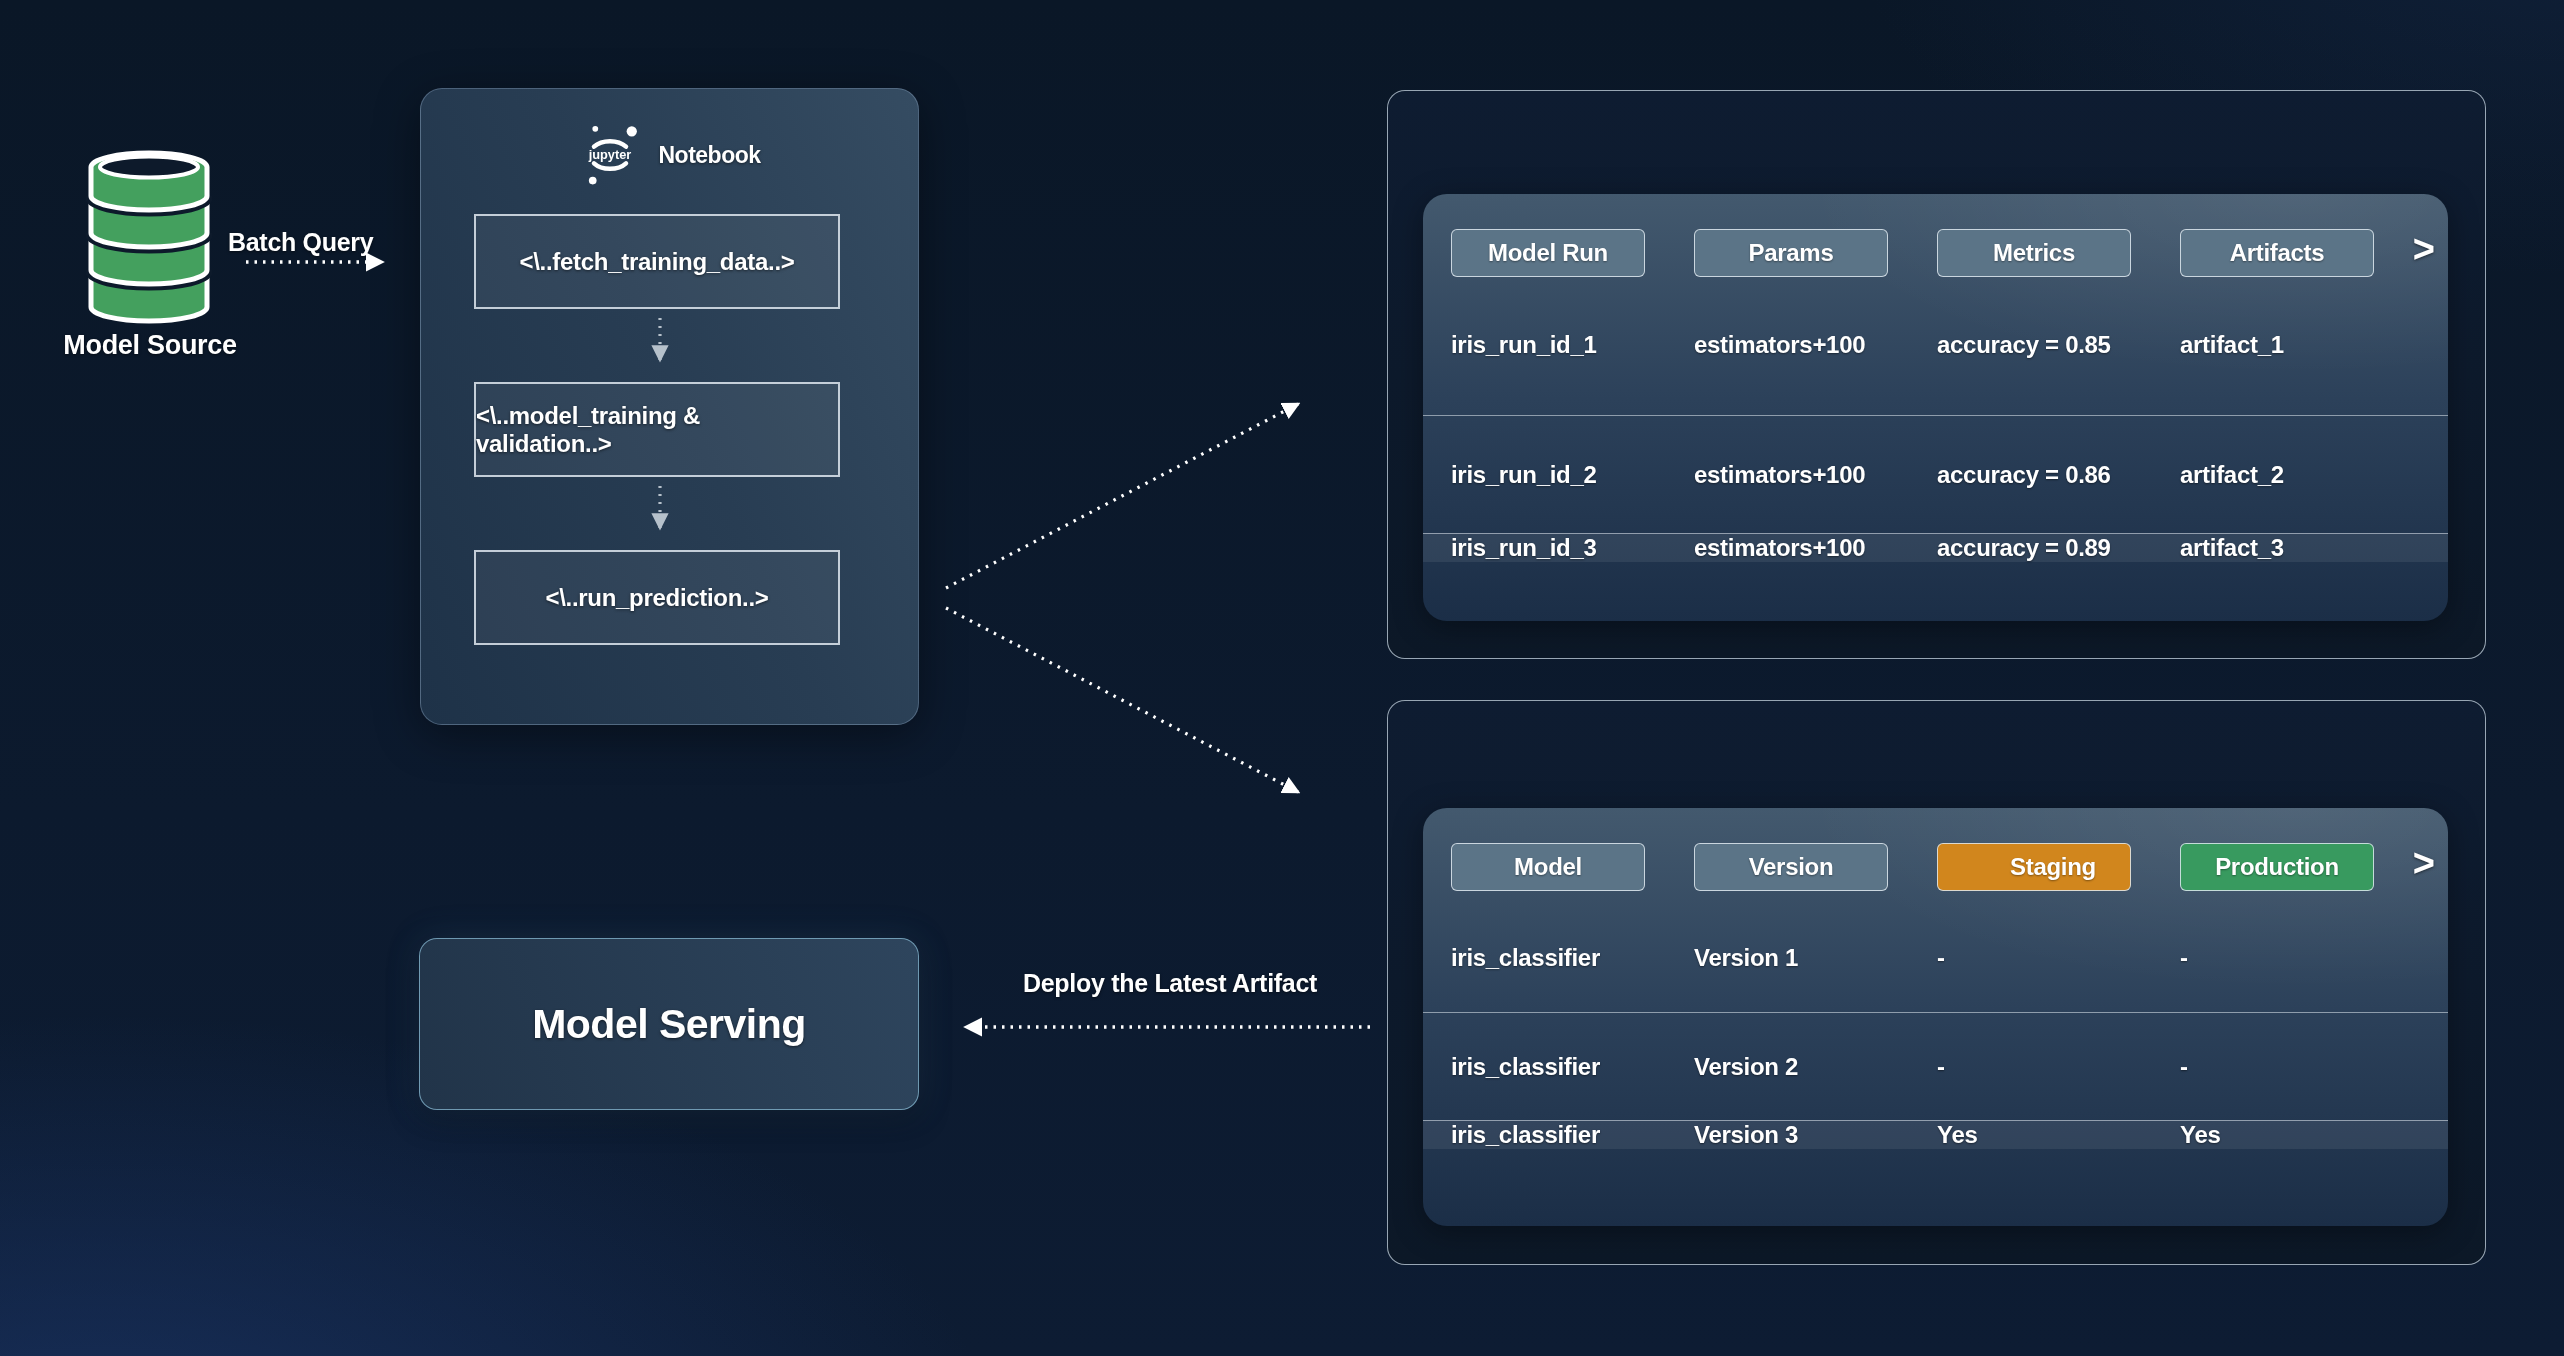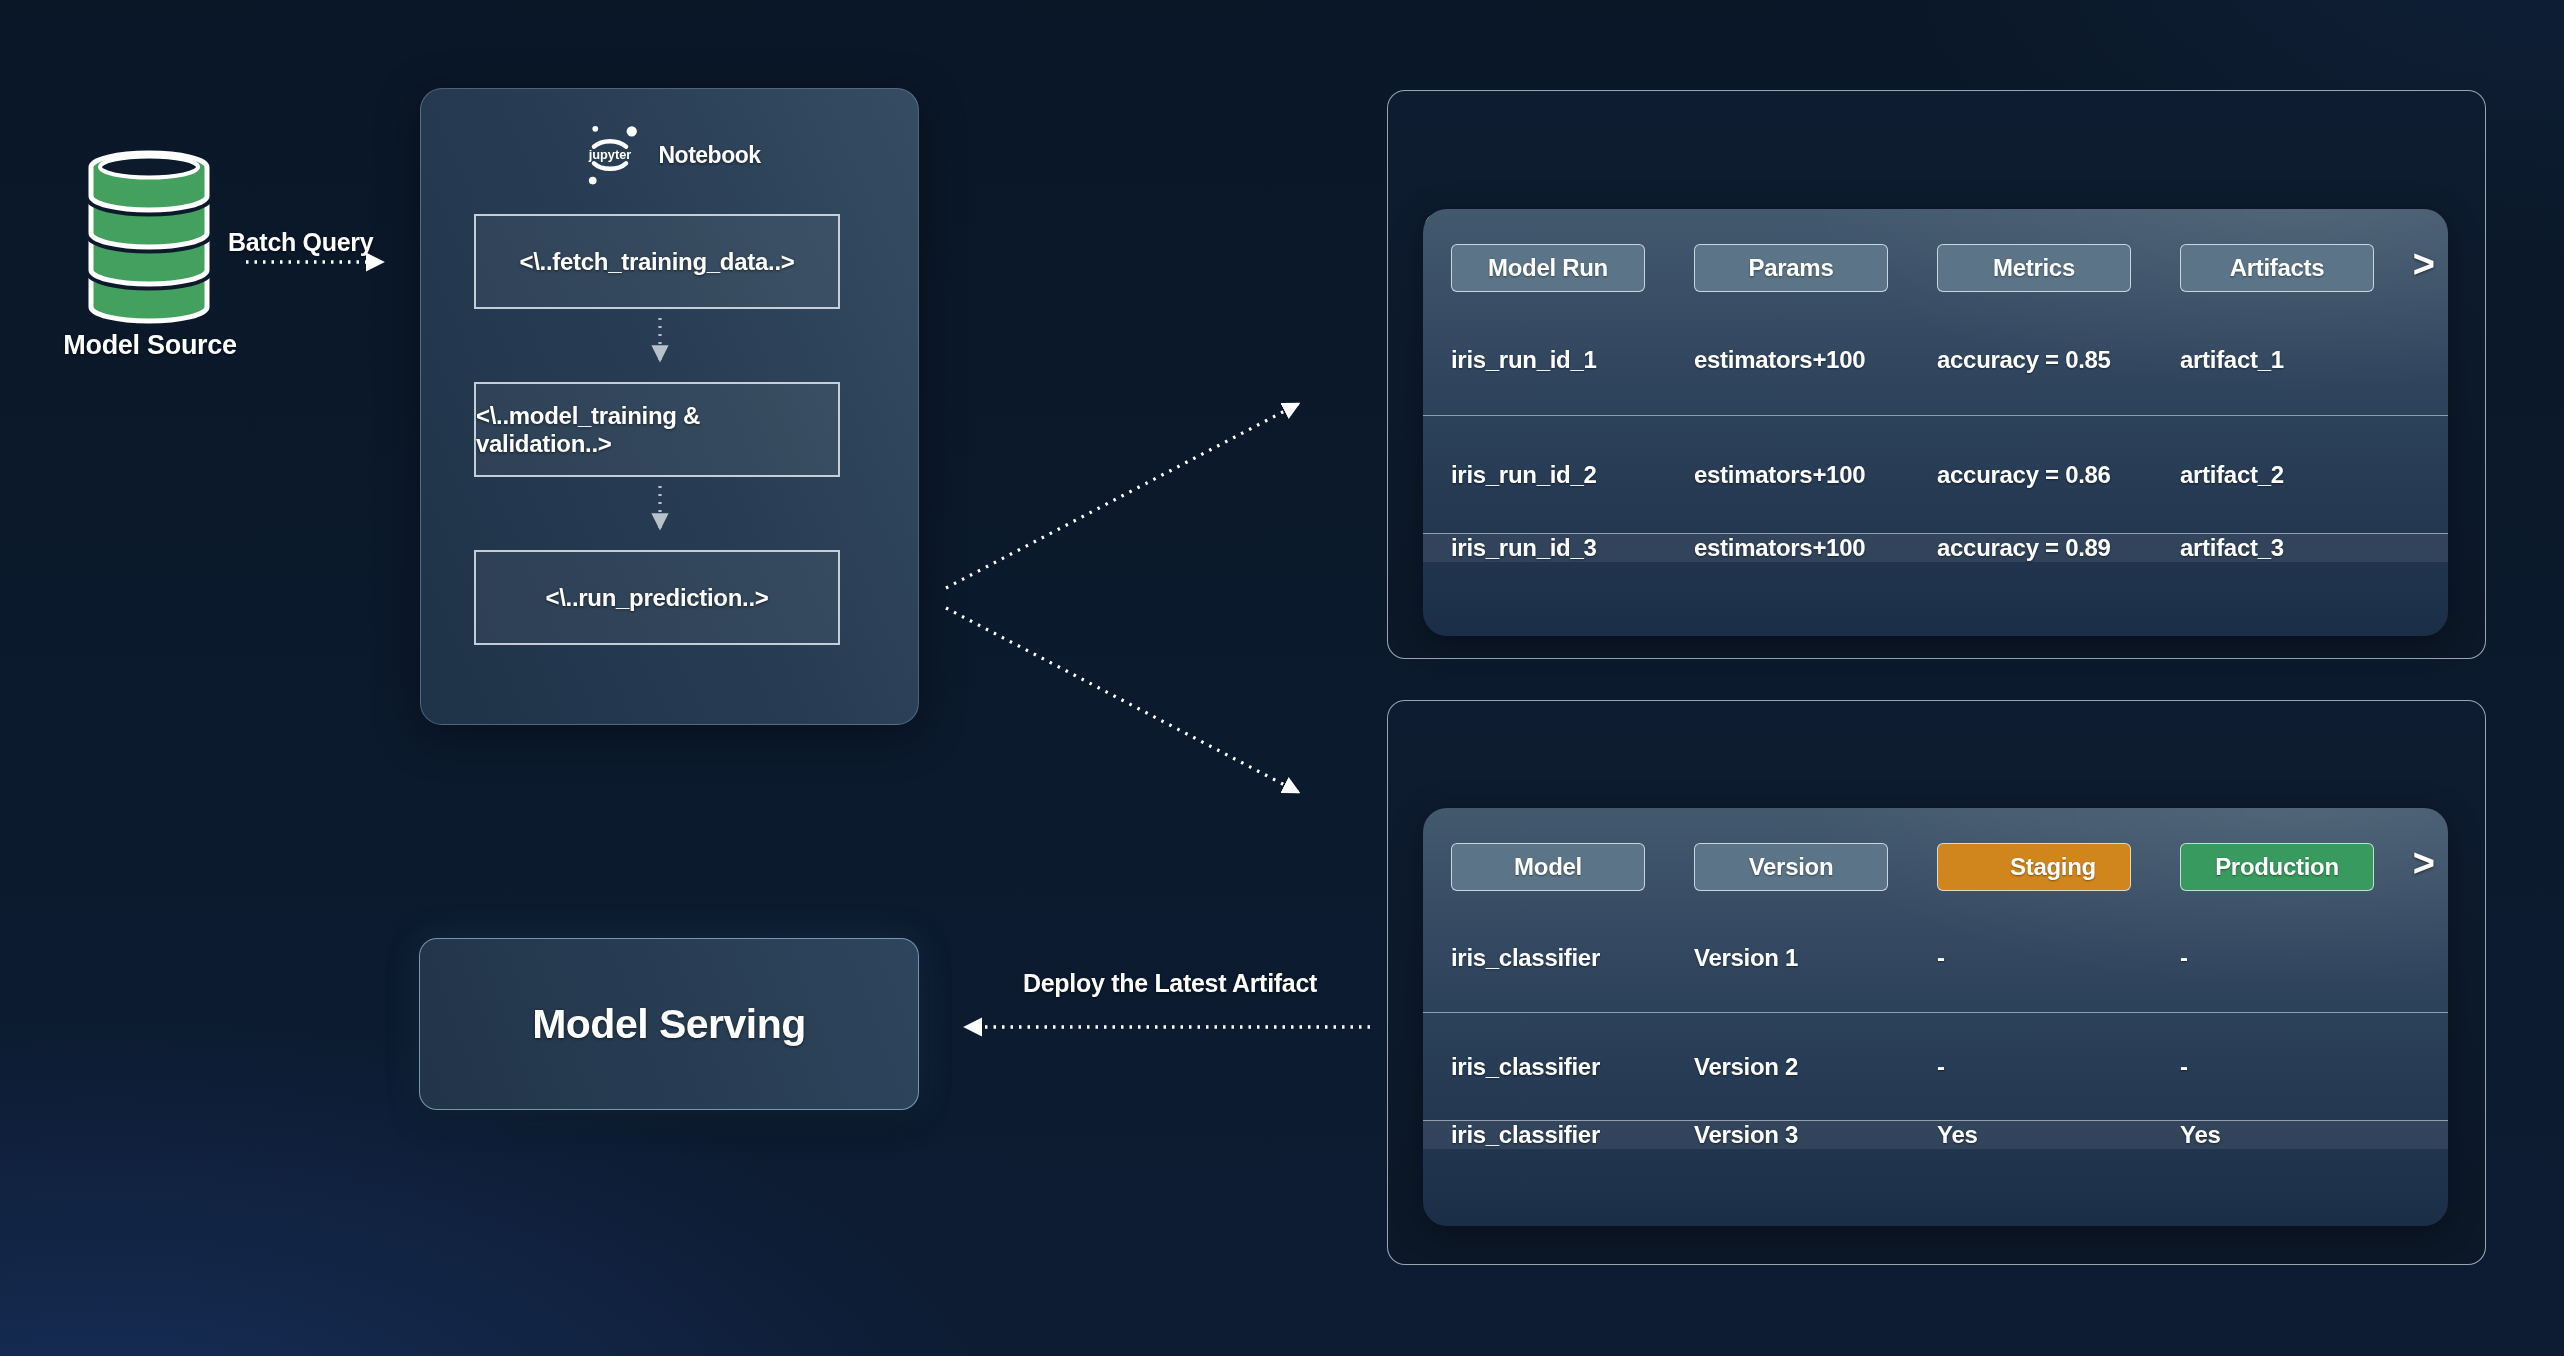--- a/index.html
+++ b/index.html
@@ -59,41 +59,41 @@
   #registry .panel-title{ top:124px; }
 
   .card{
     position:absolute; left:35px; width:1025px;
     border-radius:24px; overflow:hidden;
     background:
       radial-gradient(700px 260px at 85% 0%, rgba(255,255,255,0.07), rgba(255,255,255,0) 70%),
       linear-gradient(180deg,#43596e 0%,#2c415a 48%,#1b2e47 100%);
     box-shadow:0 6px 30px rgba(0,0,0,0.35);
   }
-  #tracking .card{ top:118px; height:427px; }
+  #tracking .card{ top:103px; height:427px; }
   #registry .card{ top:107px; height:418px; }
 
   .grid4{ display:grid; grid-template-columns:repeat(4,194px); column-gap:49px; padding-left:28px; }
   .chip-row{ padding-top:35px; height:96px; }
   .chip{
     height:48px; border-radius:6px; border:1.5px solid rgba(222,231,239,0.85);
     background:#5b7487; display:flex; align-items:center; justify-content:center;
     font-size:24px; letter-spacing:-0.3px; text-shadow:0 1px 2px rgba(0,0,0,0.4);
   }
   .chip.staging{ background:#d1861d;padding-left:38px; }
   .chip.production{ background:#389a5f; }
   .chev{ position:absolute; right:14px; top:34px; font-size:38px; letter-spacing:-1px; }
 
   .trow{ align-items:center; }
   .trow .tcell{ text-align:left; font-size:24px; letter-spacing:-0.3px; text-shadow:0 1px 2px rgba(0,0,0,0.45); }
   .trow + .trow{ border-top:1px solid rgba(226,233,240,0.55); }
   .trow.hl{ background:rgba(255,255,255,0.075); }
   #tracking .trow:nth-of-type(1){ height:103px; }
   #tracking .trow:nth-of-type(2){ height:110px; }
-  #tracking .trow:nth-of-type(3){ height:118px; }
+  #tracking .trow:nth-of-type(3){ height:118px;margin-top:15px; }
   #registry .trow:nth-of-type(1){ height:106px; }
   #registry .trow:nth-of-type(2){ height:108px; }
   #registry .trow:nth-of-type(3){ height:108px; }
 
   
   #serving{
     position:absolute; left:419px; top:938px; width:500px; height:172px;
     border-radius:18px; border:1.5px solid rgba(130,178,203,0.80);
     background:linear-gradient(250deg,#2e455d 0%,#213449 100%);
     display:flex; align-items:center; justify-content:center;

